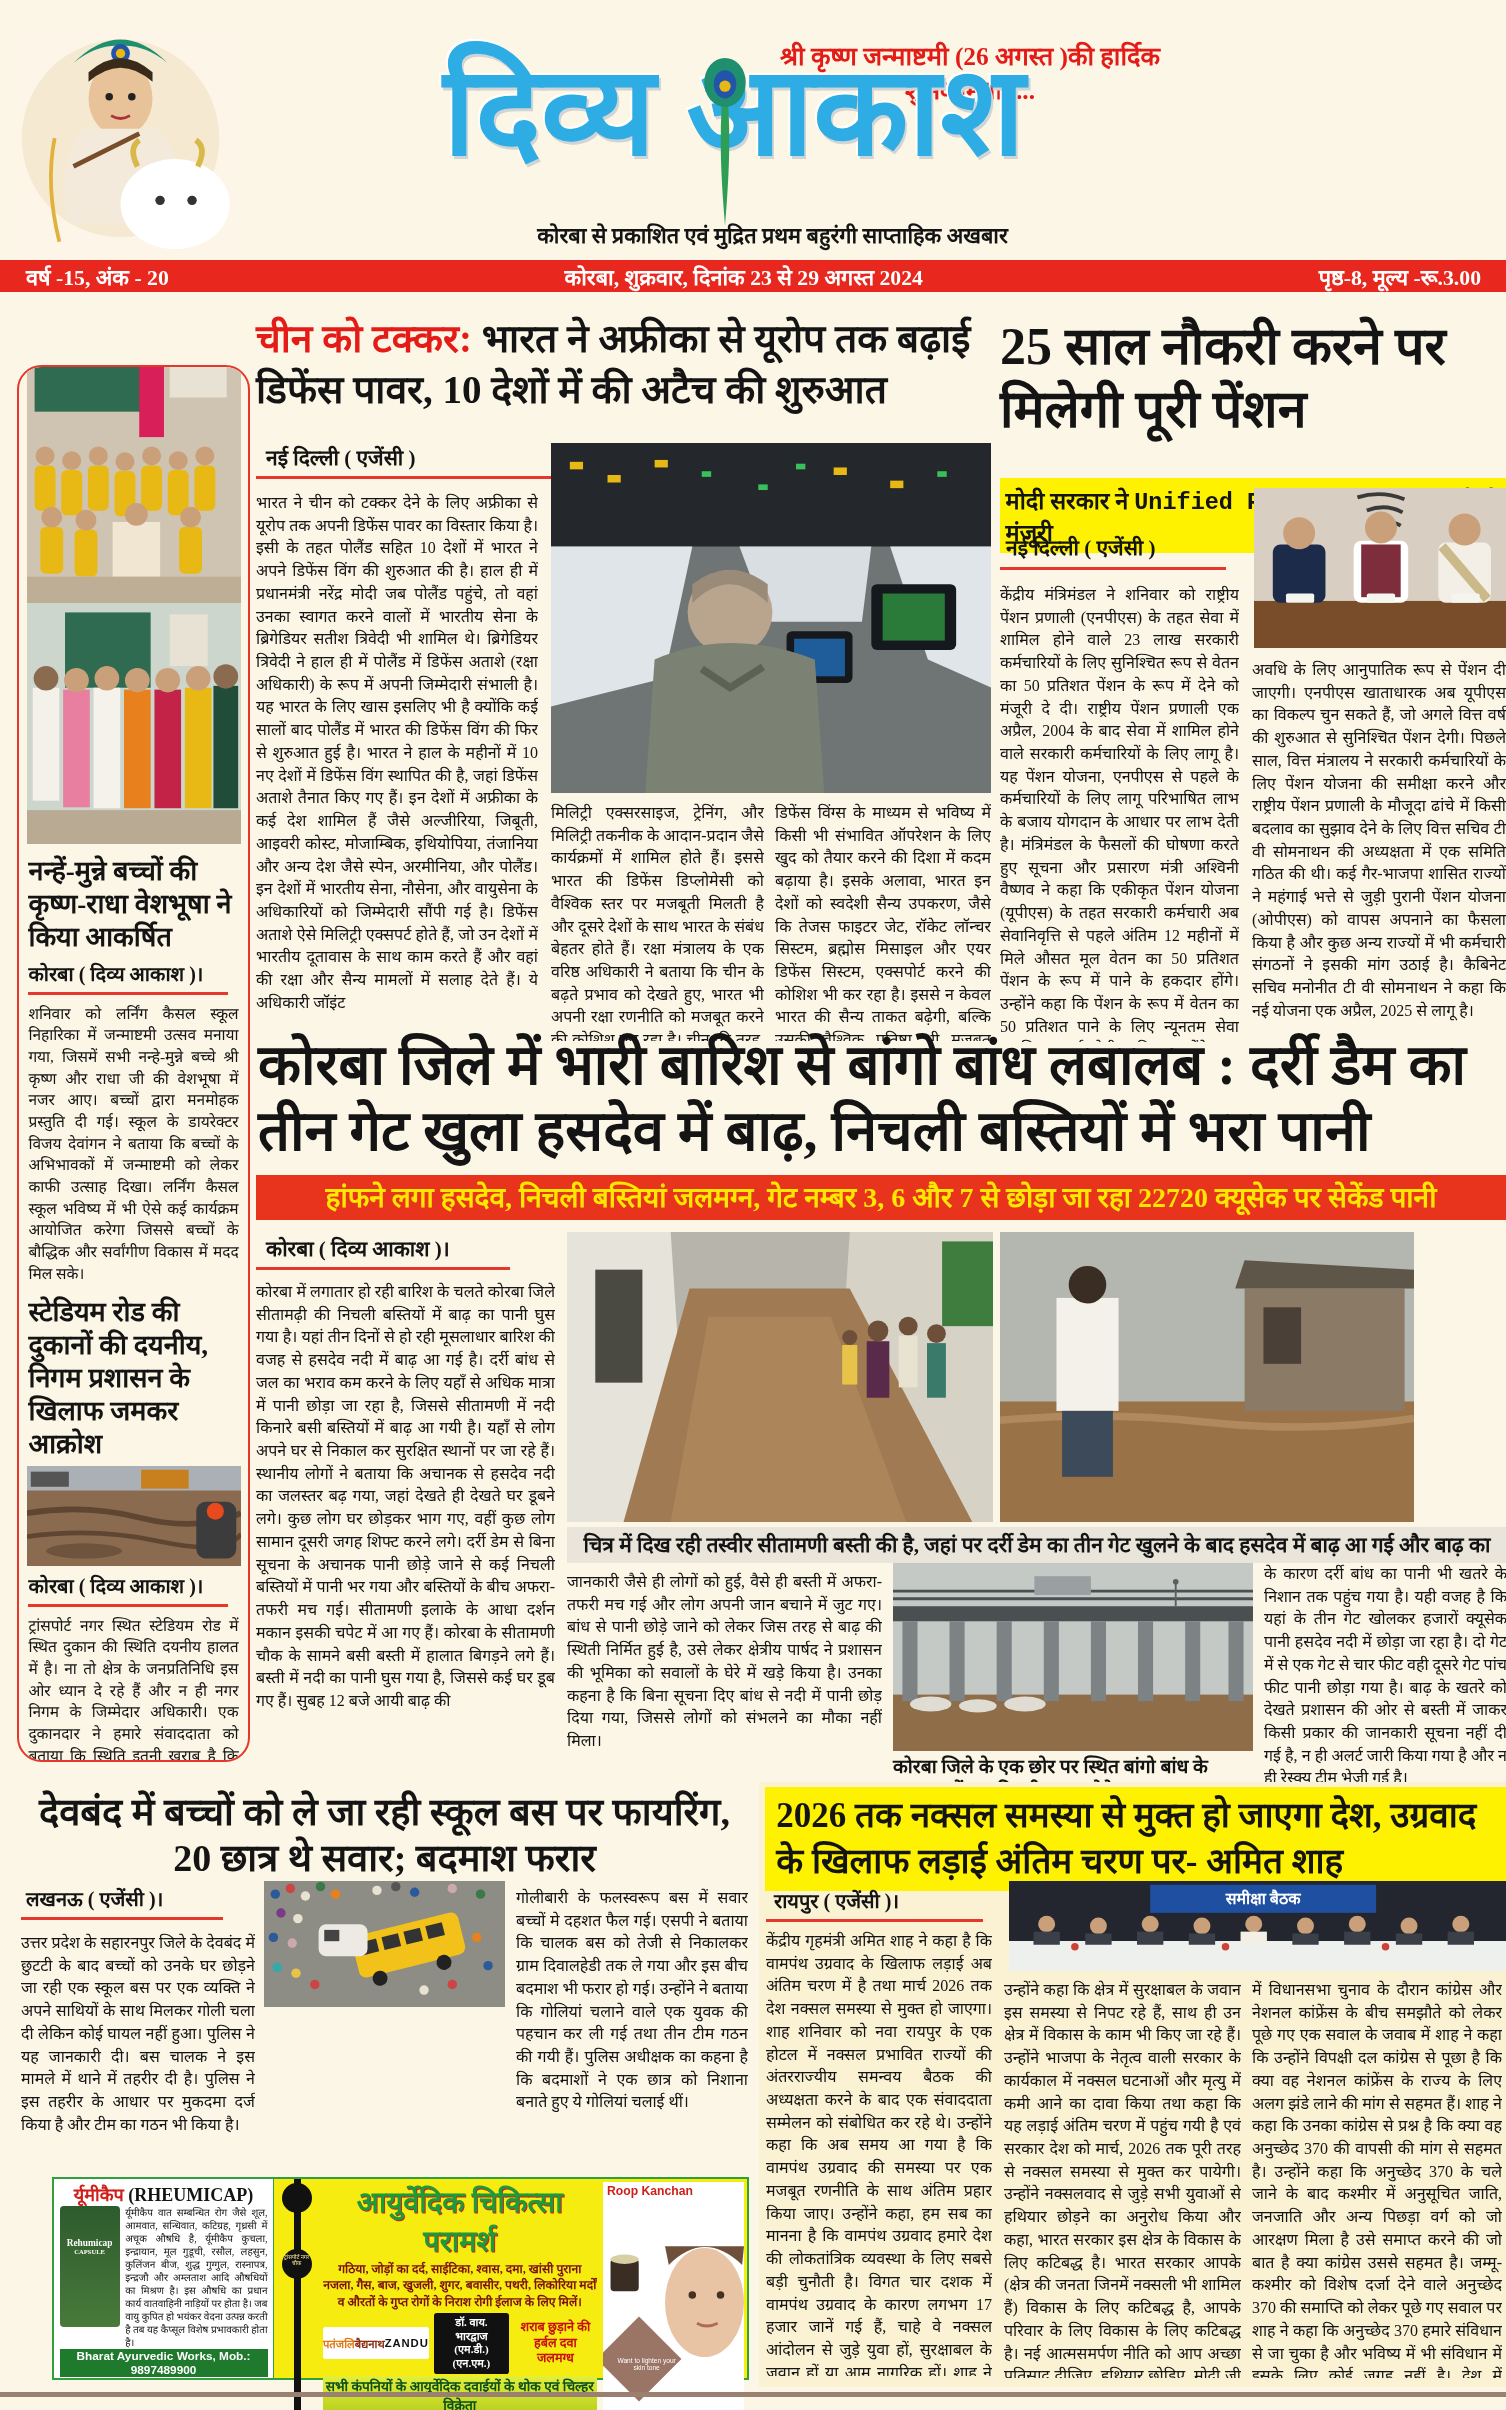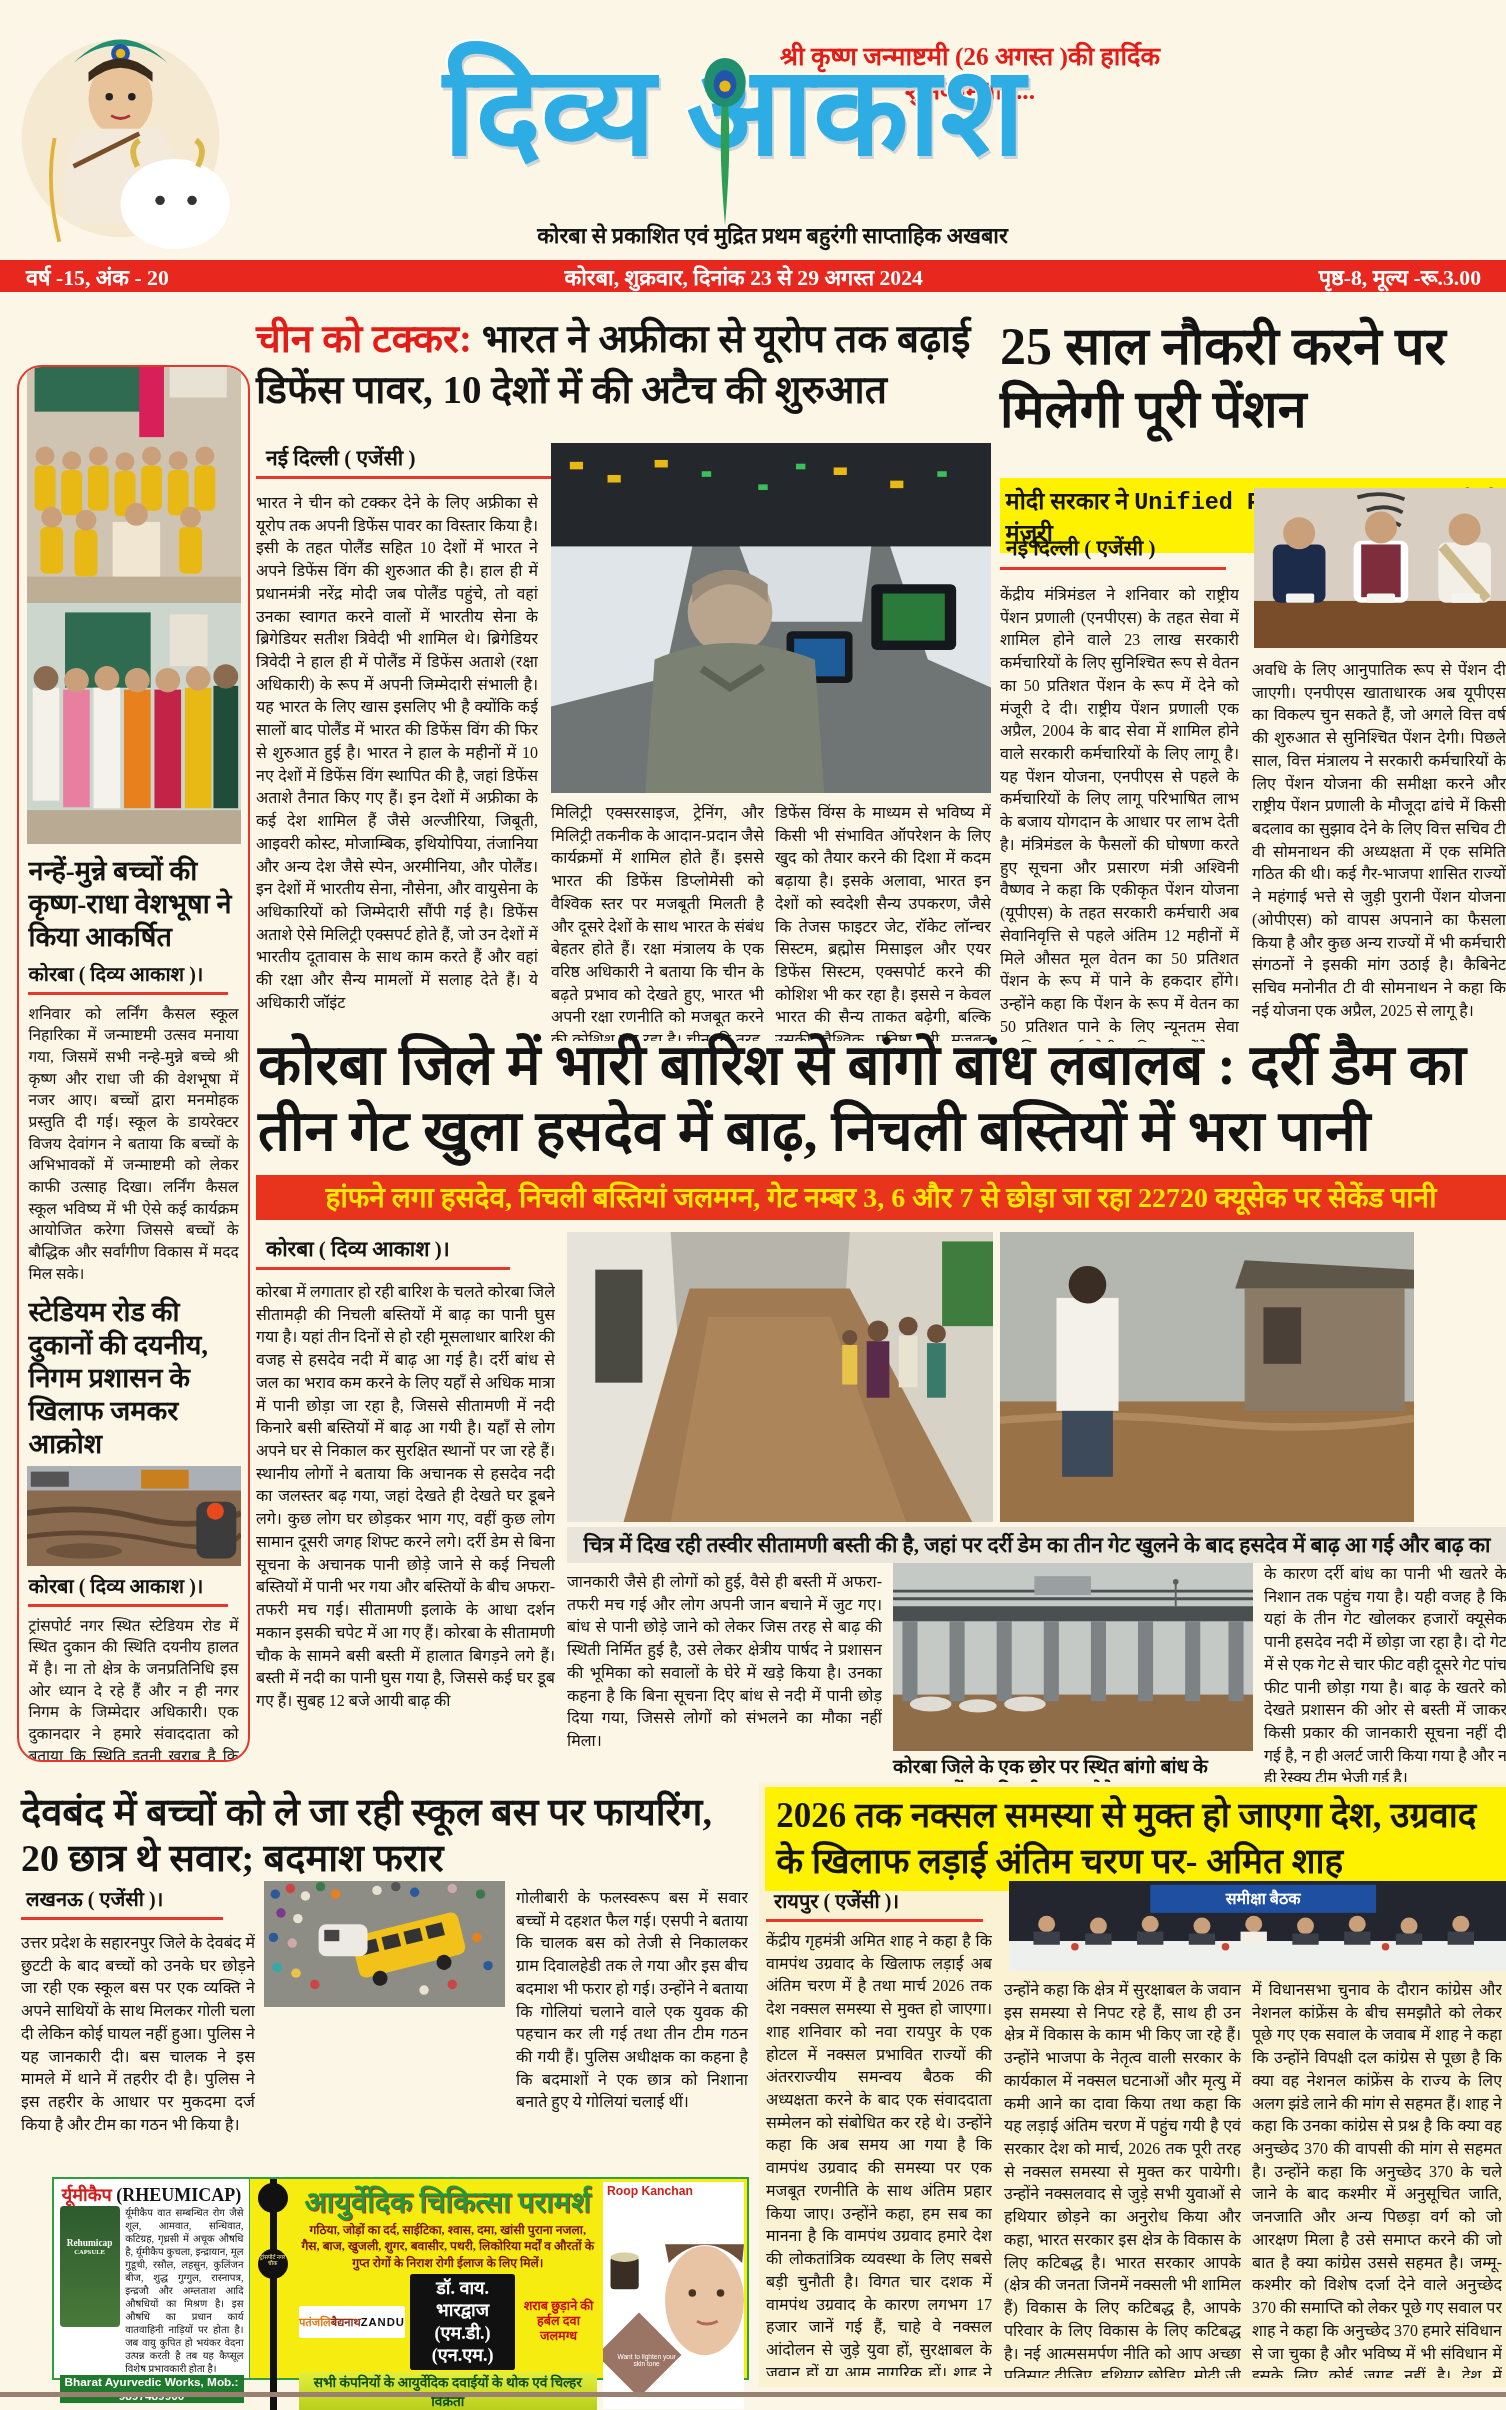--- a/index.html
+++ b/index.html
@@ -31,21 +31,21 @@
   .china-h .kick{color:#e31c17;}
   
   .pension-h{left:1000px;top:315px;width:507px;font-size:52px;line-height:1.22;font-weight:800;}
   .pension-sub{left:1000px;top:478px;width:507px;background:#fff200;font-size:23.5px;font-weight:bold;padding:5.6px 5.6px;box-sizing:border-box;}
   .pension-sub .en{font-family:"Liberation Mono","DejaVu Sans Mono",monospace;}
   
   .flood-h{left:258px;top:1032px;width:1249px;font-size:56px;line-height:1.18;font-weight:800;}
   .flood-strip{left:256px;top:1175px;width:1250px;height:45px;background:#e8341c;color:#ffe800;font-size:28px;font-weight:800;text-align:center;line-height:45px;}
   .cap{background:#e9e5da;font-size:21px;font-weight:bold;text-align:center;}
   
-  .bus-h{left:21px;top:1789px;width:727px;font-size:38px;line-height:1.22;font-weight:800;}
+  .bus-h{left:21px;top:1789px;width:727px;text-align:center;font-size:38px;line-height:1.22;font-weight:800;}
   .naxal-bg{left:759px;top:1782px;width:748px;height:605px;background:#fbf2d3;}
   .naxal-h{left:765px;top:1787px;width:742px;background:#fff200;font-size:35px;line-height:1.32;font-weight:800;padding:5.6px 11.3px;box-sizing:border-box;}
   
   .ad{left:52px;top:2177px;width:697px;height:203px;border:2.8px solid #2f9f3f;box-sizing:border-box;display:flex;background:#f6ec10;}
   .ad-left{width:260px;background:#fff;border-right:1.9px solid #2f9f3f;display:flex;flex-direction:column;padding:2.8px 5.6px;box-sizing:border-box;}
   .ad-left-title{text-align:center;font-size:18px;font-weight:800;}
   .ad-left-title .r{color:#d01f1b;text-align:right;}
   .ad-left-row{display:flex;gap:5.6px;flex:1;}
   .ad-prod{width:60px;height:121px;background:linear-gradient(#2e5b2e,#487a3a);border-radius:3.8px;color:#fff;text-align:center;font-size:9.4px;font-weight:bold;padding-top:32px;box-sizing:border-box;font-family:Liberation Serif, serif;}
   .ad-left-body{flex:1;font-size:10px;line-height:1.3;text-align:justify;}
@@ -54,21 +54,21 @@
   .ad-top{flex:1;display:flex;}
   .ad-map{width:45px;position:relative;}
   .ad-road{position:absolute;left:20px;top:0;width:6.6px;height:100%;background:#111;}
   .ad-node{position:absolute;left:7.5px;width:30px;height:30px;border-radius:50%;background:#111;color:#ffec9e;font-size:5.6px;text-align:center;line-height:1.1;padding-top:4.7px;box-sizing:border-box;}
   .ad-center{flex:1;text-align:center;padding:1.9px 3.8px;}
   .ad-c-title{color:#1d9b3a;font-size:29px;font-weight:800;text-shadow:0.9px 0.9px 0 #d01f1b;}
   .ad-c-desc{color:#7a1010;font-size:12.2px;font-weight:bold;line-height:1.35;margin-top:1.9px;}
   .ad-mid{display:flex;align-items:center;gap:5.6px;margin-top:2.8px;}
   .logos{flex:1;background:#fff;border-radius:2.8px;height:32px;display:flex;align-items:center;justify-content:space-around;font-size:11.3px;font-weight:bold;}
   .chip1{color:#e07814;} .chip2{color:#8a2d12;} .chipz{color:#111;font-family:"Liberation Sans",sans-serif;letter-spacing:0.9px;}
-  .doctor{background:#111;color:#fff;font-size:18px;font-weight:bold;padding:2.8px 7.5px;border-radius:2.8px;line-height:1.25;}
+  .doctor{background:#111;color:#fff;font-size:11px;font-weight:bold;padding:2.8px 7.5px;border-radius:2.8px;line-height:1.25;}
   .herbal{color:#c80f0f;font-size:12.7px;font-weight:800;line-height:1.2;width:104px;}
   .wholesale{margin-top:2.8px;background:linear-gradient(#e3ef3a,#b8cf1d);color:#0b4f1c;font-size:13.7px;font-weight:800;}
   .ad-roop{width:141px;background:#fff;margin:2.8px;position:relative;overflow:hidden;}
   .roop-t{position:absolute;left:3.8px;top:1.9px;color:#d01f1b;font-size:12.2px;font-weight:bold;font-family:"Liberation Sans",sans-serif;}
   .roop-tag{position:absolute;left:5.6px;bottom:24.5px;width:60px;height:60px;background:#9a7464;transform:rotate(45deg);color:#fff;font-size:6.6px;}
   .roop-tag span{display:block;transform:rotate(-45deg);padding-top:24.5px;text-align:center;font-family:"Liberation Sans",sans-serif;}
   .bottom-rule{left:0;top:2392px;width:1507px;height:4.7px;background:#9a8070;}
 </style>
 </head>
 <body>

